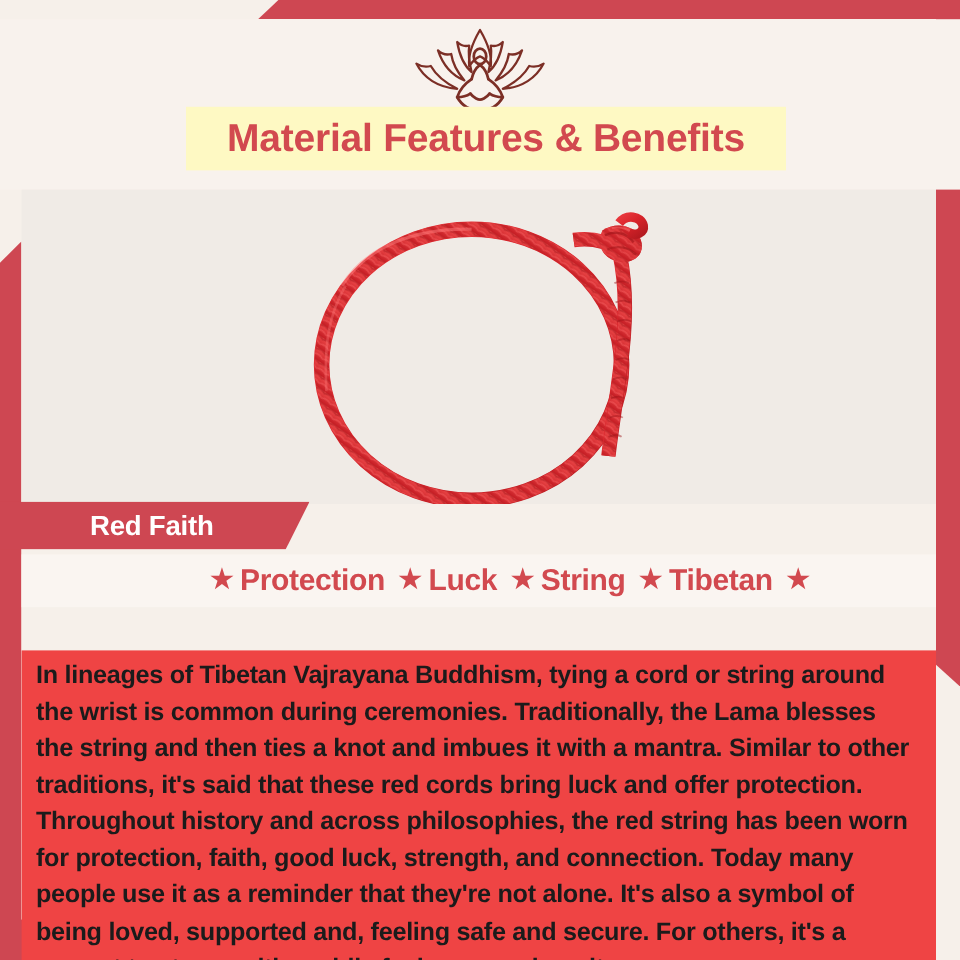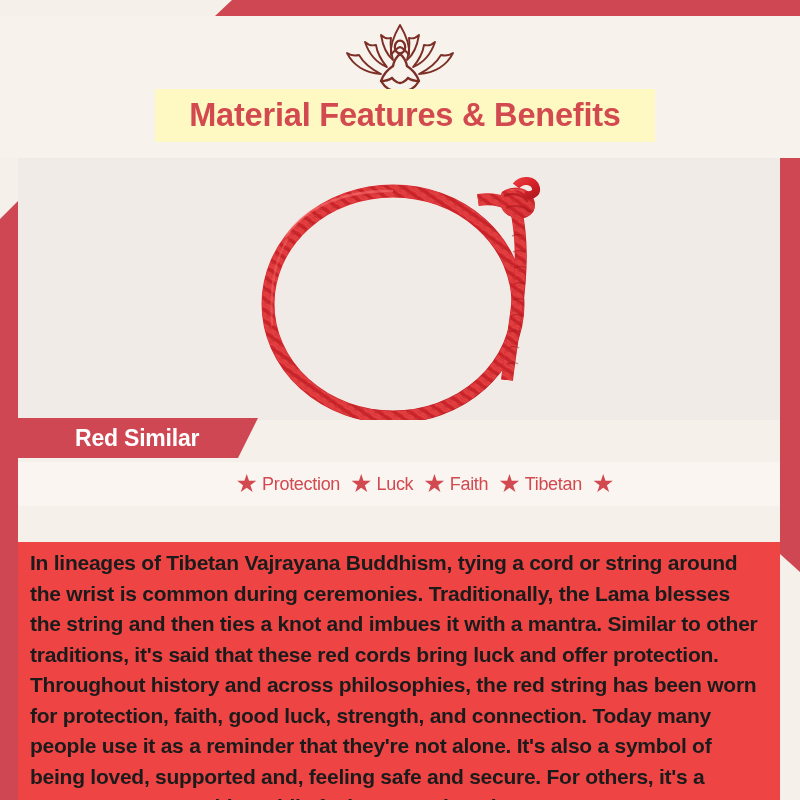--- a/index.html
+++ b/index.html
@@ -191,22 +191,22 @@
   .benefit-star {
     color: #d2494f;
     font-size: 25px;
     line-height: 1;
     display: inline-block;
     margin-top: -2px;
   }
 
   .benefit-label {
     color: #d2494f;
-    font-size: 18px;
-    font-weight: normal;
+    font-size: 25px;
+    font-weight: bold;
     letter-spacing: -0.3px;
     white-space: nowrap;
   }
 
   
 
   .description {
     position: absolute;
     left: 18px;
     top: 506px;
@@ -331,35 +331,35 @@
         <path d="M283 134 Q290 131 294 134"></path>
         <path d="M281 150 Q288 147 292 150"></path>
         <path d="M279 166 Q286 163 290 166"></path>
         <path d="M278 182 Q285 179 289 182"></path>
         <path d="M277 198 Q284 195 288 198"></path>
       </g>
     </svg>
   </div>
 
   <div class="ribbon">
-    <span class="ribbon-label">Red Similar</span>
+    <span class="ribbon-label">Red Faith</span>
   </div>
 
   <div class="benefits">
     <span class="benefit">
       <span class="benefit-star">★</span>
       <span class="benefit-label">Protection</span>
     </span>
     <span class="benefit">
       <span class="benefit-star">★</span>
       <span class="benefit-label">Luck</span>
     </span>
     <span class="benefit">
       <span class="benefit-star">★</span>
-      <span class="benefit-label">Faith</span>
+      <span class="benefit-label">String</span>
     </span>
     <span class="benefit">
       <span class="benefit-star">★</span>
       <span class="benefit-label">Tibetan</span>
     </span>
     <span class="benefit">
       <span class="benefit-star">★</span>
     </span>
   </div>
 

